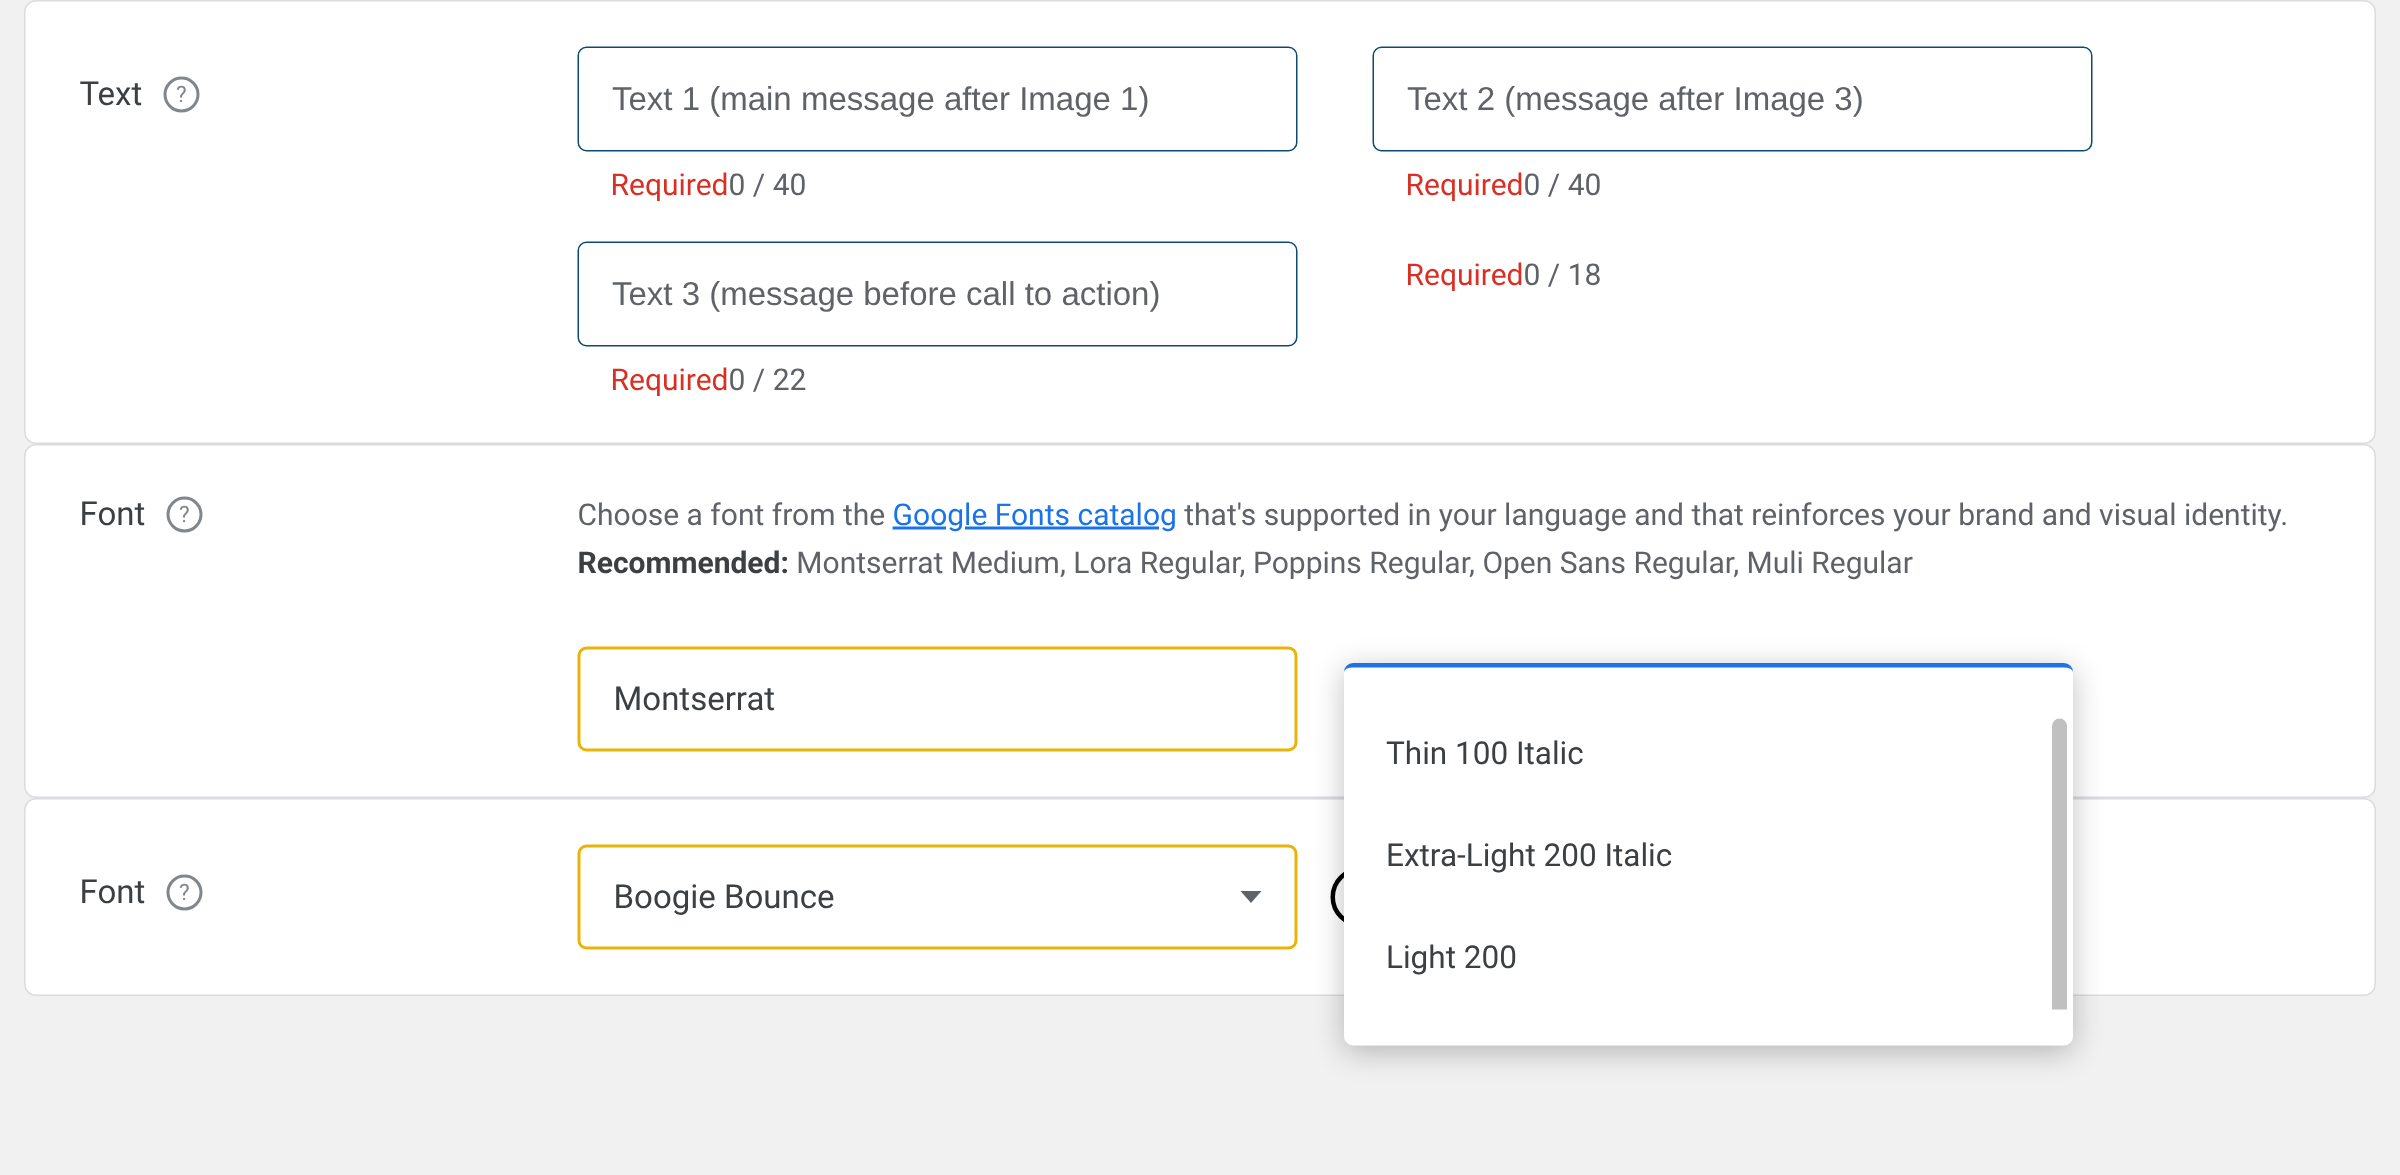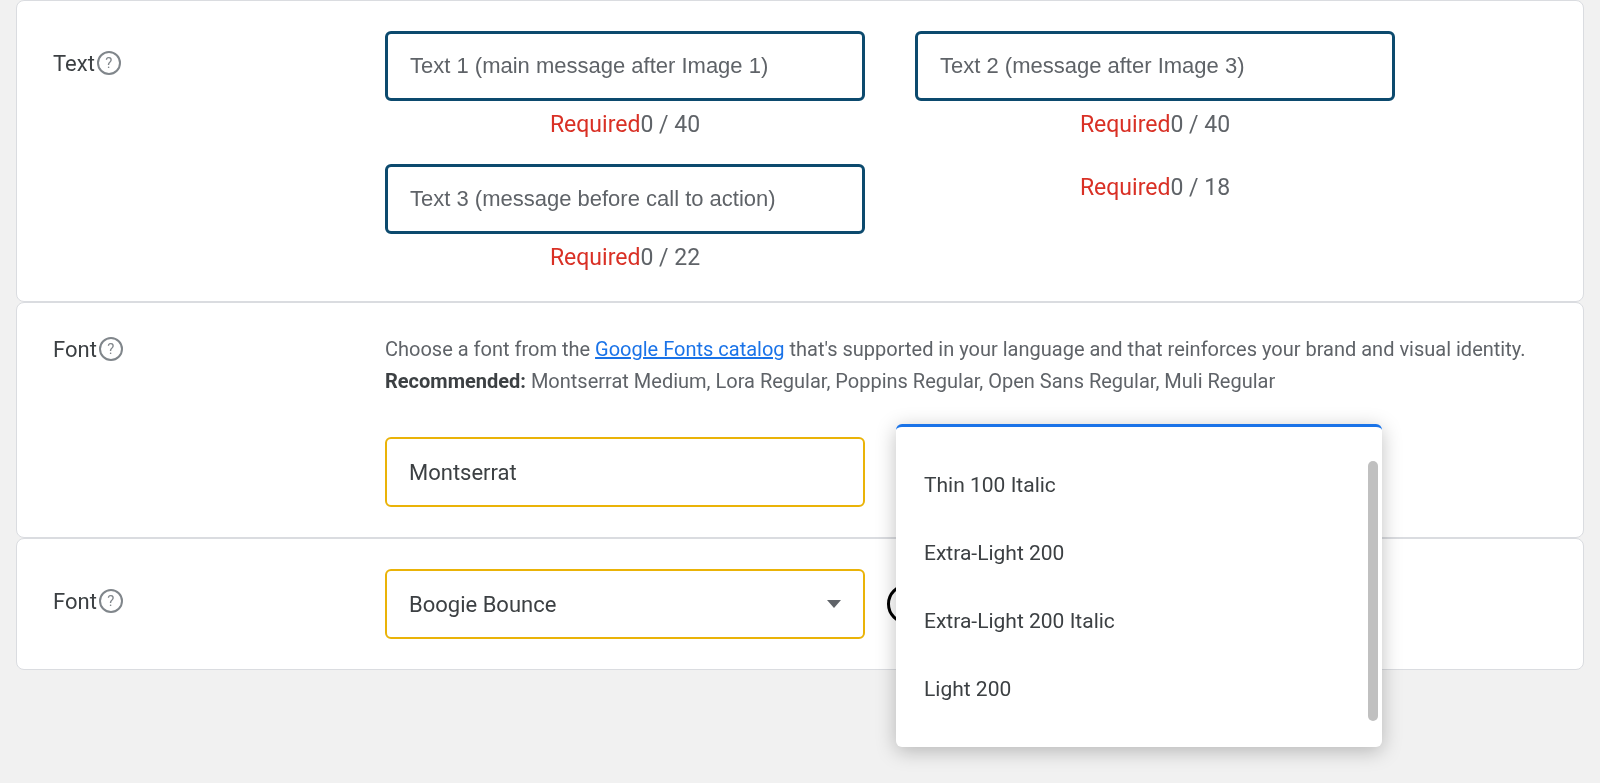--- a/index.html
+++ b/index.html
@@ -20,21 +20,21 @@
     padding: 30px 36px;
     position: relative;
   }
   .card + .card { }
   .row { display: flex; }
   .label-col {
     width: 332px;
     flex: 0 0 332px;
     display: flex;
     align-items: flex-start;
-    gap: 2px;
+    gap: 14px;
     padding-top: 20px;
     font-size: 22px;
     color: #3c4043;
   }
   .help-icon {
     width: 24px; height: 24px;
     border: 2px solid #80868b;
     border-radius: 50%;
     display: inline-flex;
     align-items: center;
@@ -47,32 +47,32 @@
   .fields-grid {
     display: grid;
     grid-template-columns: 480px 480px;
     column-gap: 50px;
     row-gap: 26px;
   }
   .field {}
   .input {
     width: 100%;
     height: 70px;
-    border: 3px solid #0c4a6e;
+    border: 1px solid #0c4a6e;
     border-radius: 6px;
     font-size: 22px;
     padding: 0 22px;
     color: #3c4043;
     background: #fff;
   }
   .input::placeholder { color: #5f6368; }
   .below {
     display: flex;
-    justify-content: center;
-    font-size: 23px;
+    justify-content: flex-start;
+    font-size: 20px;
     padding: 10px 22px 0 22px;
   }
   .req { color: #d93025; }
   .count { color: #5f6368; }
   .desc {
     font-size: 20px;
     color: #5f6368;
     line-height: 1.6;
   }
   .desc a { color: #1a73e8; }
@@ -110,21 +110,21 @@
     display: flex;
     align-items: center;
     justify-content: center;
     cursor: pointer;
   }
   .play-btn svg { width: 18px; height: 18px; }
   .dropdown {
     position: absolute;
     width: 486px;
     left: 896px;
-    top: 424px;
+    top: 442px;
     background: #fff;
     border-radius: 6px;
     box-shadow: 0 4px 20px rgba(0,0,0,0.25);
     border-top: 3px solid #1a73e8;
     padding: 24px 0;
     z-index: 100;
   }
   .dropdown-inner { max-height: 280px; overflow: hidden; position: relative; }
   .dropdown-item {
     padding: 22px 28px;
@@ -222,18 +222,17 @@
             </svg>
         </div>
       </div>
     </div>
   </div>
 </div>
 
 <div class="dropdown">
   <div class="dropdown-inner">
     <div class="dropdown-item">Thin 100 Italic</div>
-    <div class="dropdown-item">Extra-Light 200</div>
     <div class="dropdown-item">Extra-Light 200 Italic</div>
     <div class="dropdown-item">Light 200</div>
     <div class="scrollbar"></div>
   </div>
 </div>
 
 </body></html>

